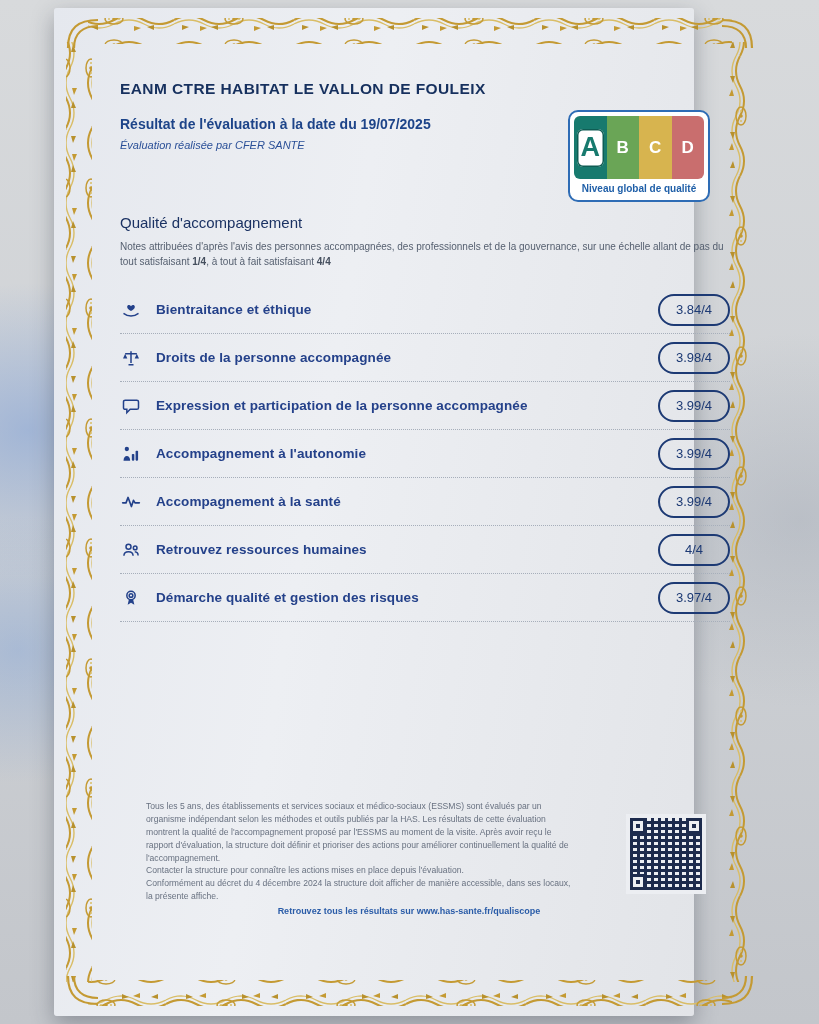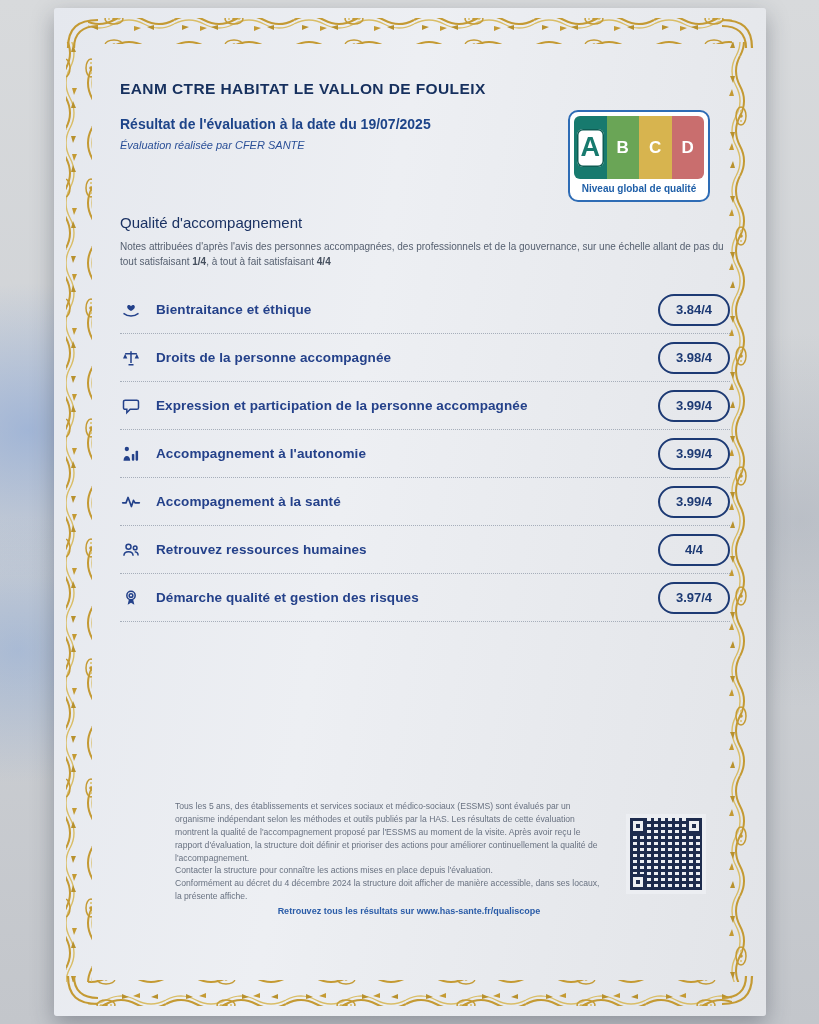--- a/index.html
+++ b/index.html
@@ -6,21 +6,21 @@
   body{
     width:819px;height:1024px;overflow:hidden;position:relative;
     font-family:"Liberation Sans","DejaVu Sans",sans-serif;
     background:
       radial-gradient(260px 210px at 28px 430px, rgba(124,158,214,.55), transparent 70%),
       radial-gradient(230px 190px at 18px 650px, rgba(128,162,214,.45), transparent 70%),
       radial-gradient(300px 260px at 800px 520px, rgba(150,158,172,.35), transparent 72%),
       linear-gradient(180deg,#d8dadc 0%,#cdd0d4 55%,#c3c6cb 100%);
   }
   .paper{
-    position:absolute;left:54px;top:8px;width:712px;height:1008px;
+    position:absolute;left:54px;top:8px;width:640px;height:1008px;
     background:linear-gradient(100deg,#e5e8ee 0%,#edeff3 42%,#e2e4e8 100%);
     box-shadow:0 8px 22px rgba(40,45,60,.35);
     border-radius:3px;
   }
   .frame{position:absolute;left:0;top:0;pointer-events:none;}
   .content{position:absolute;left:66px;top:0;width:610px;}
 
   .facility{margin:72px 0 0 0;font-size:15.5px;font-weight:800;color:#16305e;letter-spacing:.4px;}
   .result-line{margin:18px 0 0 0;font-size:14px;font-weight:700;color:#1d4489;}
   .evaluator-line{margin:7px 0 0 0;font-size:11px;font-style:italic;color:#2a4f97;}
@@ -49,24 +49,24 @@
   .section-desc b{color:#454f5e;}
 
   .rows{position:absolute;top:278px;width:610px;}
   .crit-row{height:47px;display:flex;align-items:center;border-bottom:1px dotted #a6aeba;}
   .crit-icon{width:22px;height:22px;margin-right:14px;color:#23418a;flex:none;display:flex;
     align-items:center;justify-content:center;}
   .crit-icon svg{width:20px;height:20px;display:block;}
   .crit-label{flex:1;font-size:13.5px;font-weight:600;color:#24418a;letter-spacing:.1px;}
   .score-pill{flex:none;min-width:72px;height:32px;box-sizing:border-box;
     border:2.5px solid #1d3a74;border-radius:17px;display:flex;align-items:center;
-    justify-content:center;font-size:13px;font-weight:700;color:#1d3a74;padding:0 8px;}
+    justify-content:center;font-size:13px;font-weight:400;color:#1d3a74;padding:0 8px;}
 
   .footer-text{position:absolute;left:92px;top:792px;width:428px;font-size:8.6px;
-    line-height:1.5;color:#687180;margin-left:29px;}
+    line-height:1.5;color:#687180;}
   .footer-text p{margin:0;}
   .qr{position:absolute;left:572px;top:806px;width:80px;height:80px;background:#eceef2;
     padding:4px;box-sizing:border-box;}
   .qr-grid{position:relative;width:100%;height:100%;
     background-color:#eceef2;
     background-image:
       repeating-linear-gradient(0deg,#1d2b4d 0 3px,transparent 3px 6px),
       repeating-linear-gradient(90deg,#1d2b4d 0 3px,transparent 3px 7px),
       repeating-linear-gradient(45deg,transparent 0 5px,#eceef2 5px 8px);}
   .finder{position:absolute;width:16px;height:16px;border:3px solid #1d2b4d;background:#eceef2;

